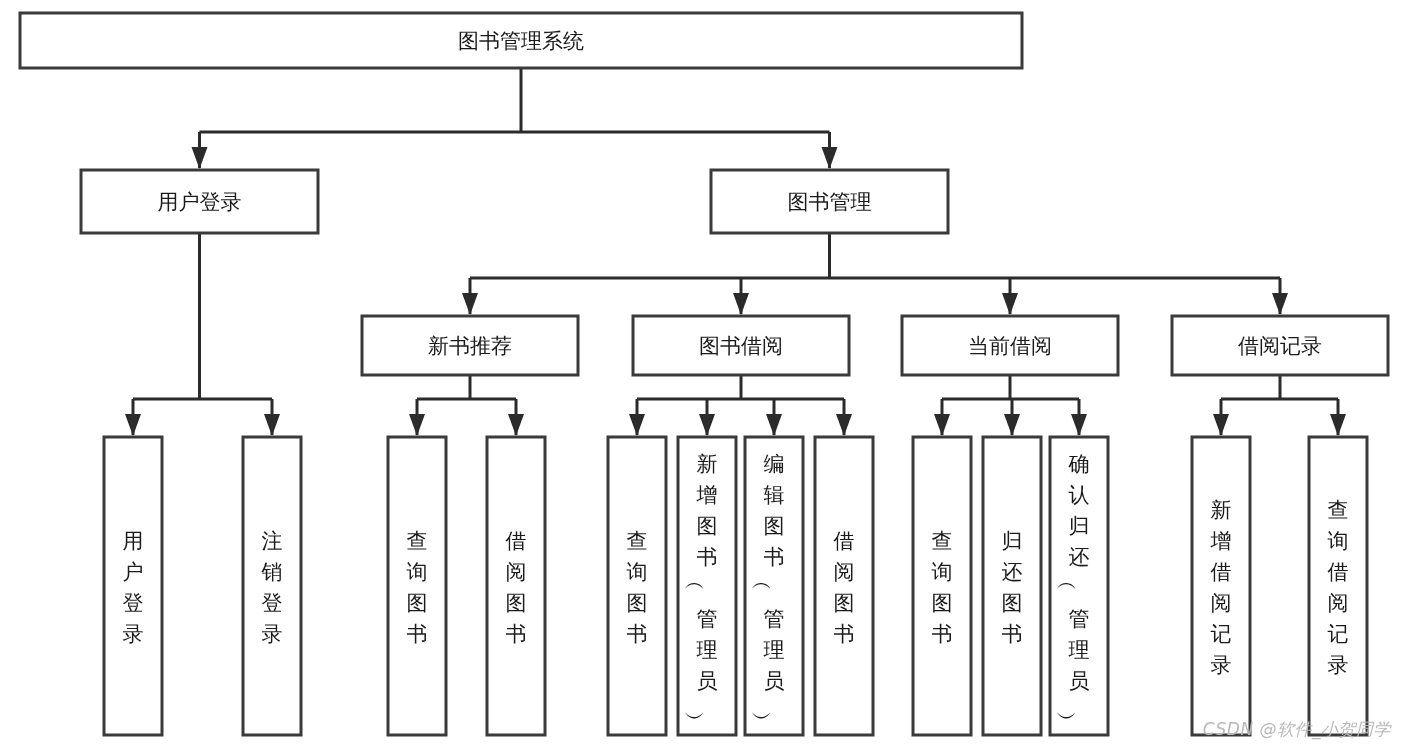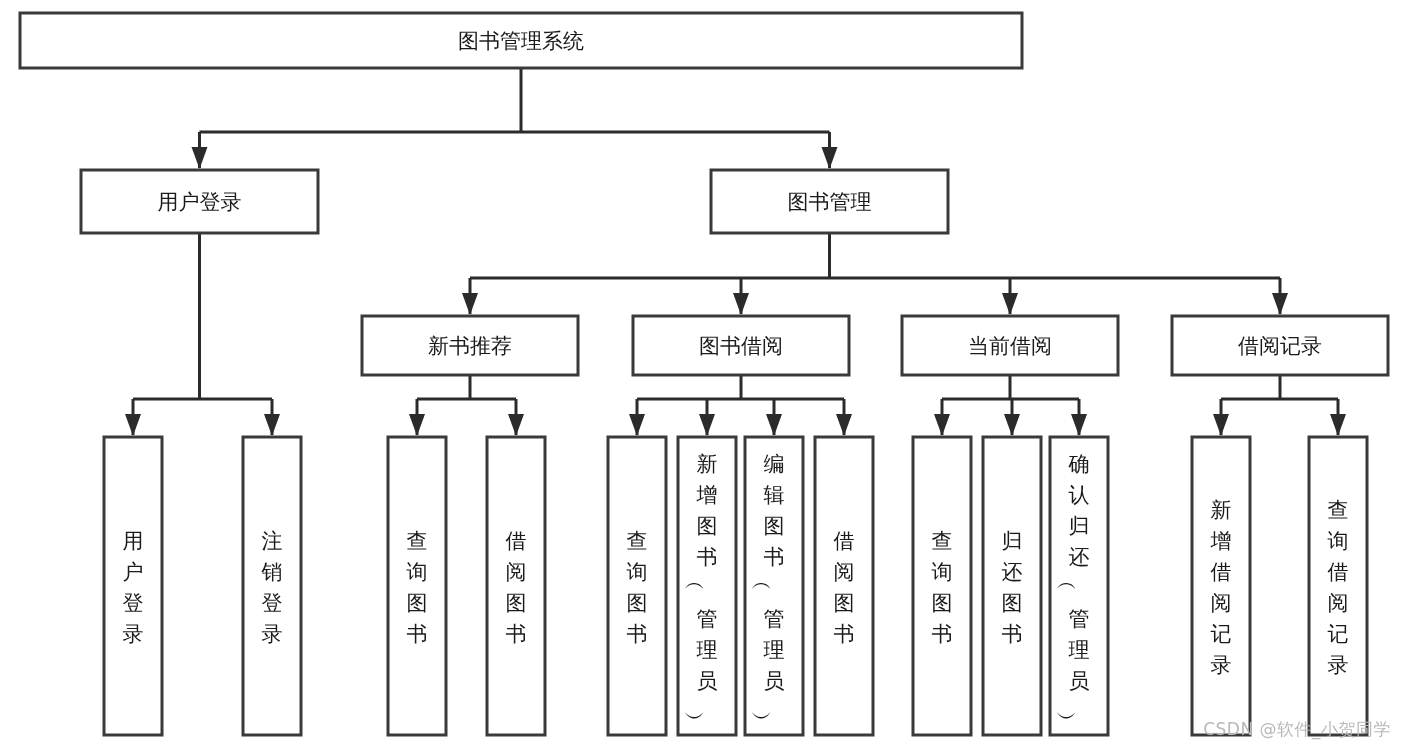--- a/index.html
+++ b/index.html
@@ -48,20 +48,21 @@
   }
   .watermark {
     position: absolute;
     right: 14px;
     bottom: 6px;
     color: #b9b9b9;
     font-size: 17px;
     font-family: "DejaVu Sans", "Liberation Sans", sans-serif;
     white-space: nowrap;
     letter-spacing: 0.5px;
+    font-style: italic;
   }
 </style>
 </head>
 <body>
 
 <svg id="diagram" viewBox="0 0 1405 747">
   <g id="connector-layer">
       <g>
         <line x1="521" y1="68" x2="521" y2="132" class="conn"></line>
         <line x1="199.5" y1="132" x2="829.5" y2="132" class="conn"></line>

